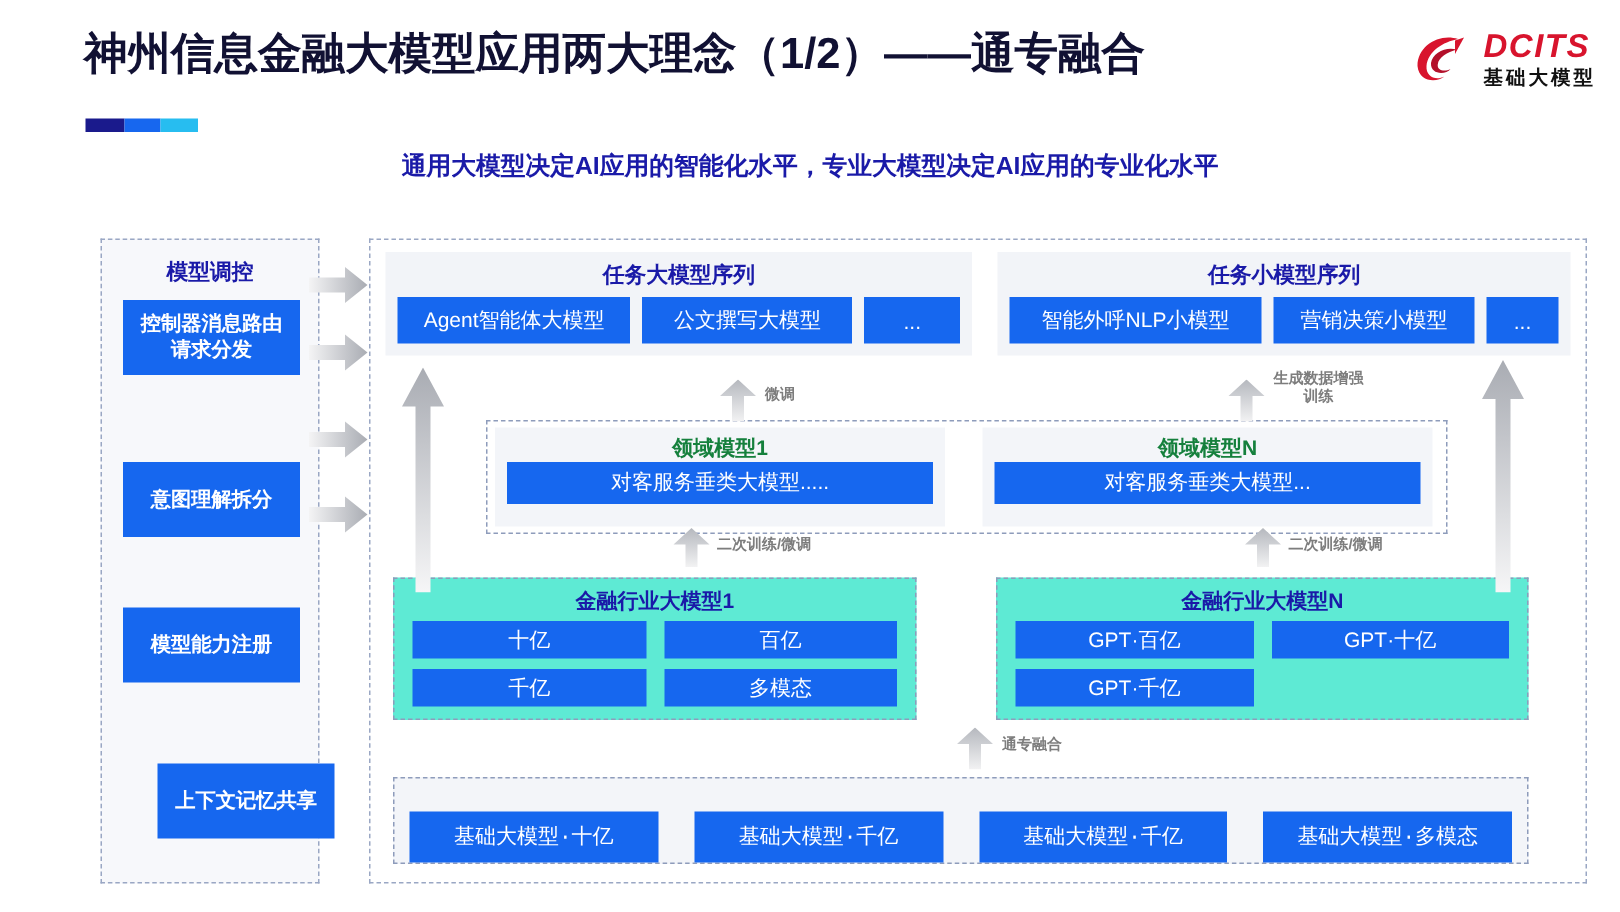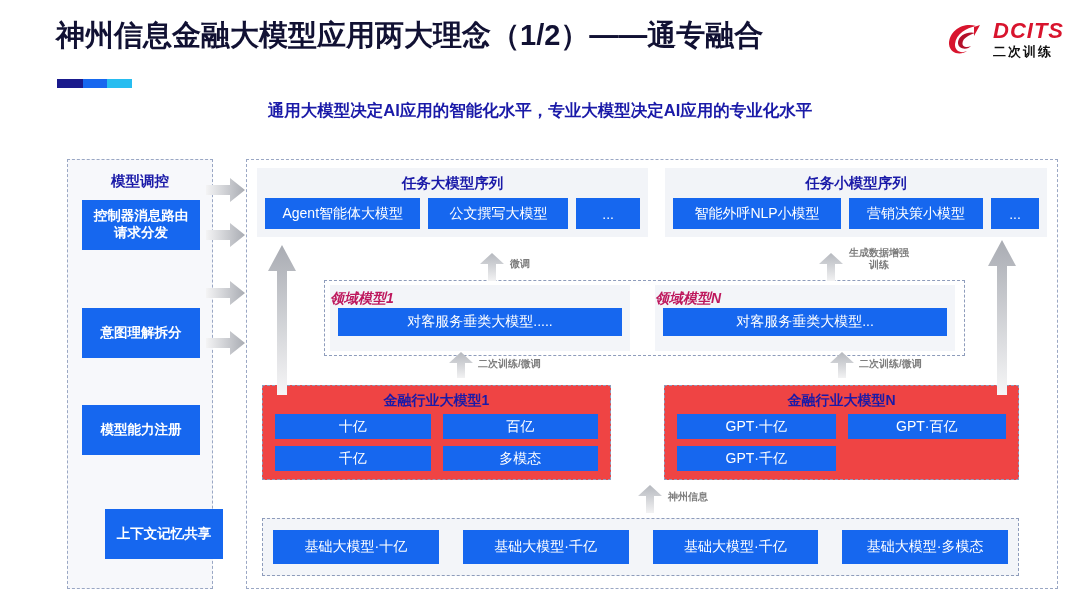--- a/index.html
+++ b/index.html
@@ -85,45 +85,45 @@
   }
 
   
   .domain-band{
     position:absolute;left:324px;top:280px;width:641px;height:76px;
     border:1.2px dashed #8e9cbb;box-sizing:border-box;background:#ffffff;
   }
   .dom-col{position:absolute;top:4px;width:300px;background:#f3f5f9;height:66px;}
   .dom-col.d0{left:5px;}
   .dom-col.d1{left:330px;}
-  .dom-title{text-align:left;font-size:14px;font-weight:bold;color:#be185d;padding-top:5px;font-style:italic;}
+  .dom-title{text-align:center;font-size:14px;font-weight:bold;color:#15803d;padding-top:5px;}
   .dom-box{
     margin:0 8px 0 8px;height:28px;background:#1667ef;color:#fff;font-size:14px;
     display:flex;align-items:center;justify-content:center;
   }
 
   
   .ind-band{
     position:absolute;top:385px;height:95px;
-    border:1.2px dashed #8e9cbb;box-sizing:border-box;background:#ef4444;
+    border:1.2px dashed #8e9cbb;box-sizing:border-box;background:#5eead4;
   }
   .ind-band.i0{left:262px;width:349px;}
   .ind-band.i1{left:664px;width:355px;}
   .ind-title{text-align:center;font-size:14px;font-weight:bold;color:#1a1aa8;padding-top:6px;}
   .ind-grid{display:flex;flex-wrap:wrap;gap:7px 12px;padding:4px 12px 0 12px;}
   .ind-cell{
     width:calc(50% - 6px);height:25px;background:#1667ef;color:#fff;font-size:14px;
     display:flex;align-items:center;justify-content:center;box-sizing:border-box;
   }
 
   
   .base-band{
     position:absolute;left:262px;top:518px;width:757px;height:58px;
     border:1.2px dashed #8e9cbb;box-sizing:border-box;background:#f3f5f9;
-    display:flex;align-items:center;gap:24px;padding:0 10px;
+    display:flex;align-items:flex-end;gap:24px;padding:0 10px;font-family:Liberation Mono, monospace;
   }
   .base-cell{
     flex:1;height:34px;background:#1667ef;color:#fff;font-size:14px;
     display:flex;align-items:center;justify-content:center;white-space:nowrap;
   }
 
   
   .varrow{position:absolute;}
   .varrow svg{display:block;}
   .alabel{
@@ -148,21 +148,21 @@
   <div class="logo">
     <div class="logo-mark">
       <svg width="42" height="42" viewBox="0 0 42 42">
         <path d="M5 26 C5 12, 20 4, 32 8 C22 10, 12 16, 11 26 C10.5 33, 17 36, 23 33 C18 37, 6 37, 5 26 Z" fill="#d8142d"></path>
         <path d="M14 24 C15 17, 24 13, 31 15 C25 17, 19 20, 18.5 25 C18 29, 23 30, 27 28 C24 32, 13.5 32, 14 24 Z" fill="#b3102a"></path>
         <path d="M30 9 L36 7 L30 18 Z" fill="#d8142d"></path>
       </svg>
     </div>
     <div class="logo-text">
       <div class="logo-en">DCITS</div>
-      <div class="logo-cn">二次训练</div>
+      <div class="logo-cn">基础大模型</div>
     </div>
   </div>
 
   <div class="subtitle">通用大模型决定AI应用的智能化水平，专业大模型决定AI应用的专业化水平</div>
 
   <div class="ctrl-col">
     <div class="ctrl-title">模型调控</div>
     <div class="ctrl-box b0">控制器消息路由请求分发</div>
     <div class="ctrl-box b1">意图理解拆分</div>
     <div class="ctrl-box b2">模型能力注册</div>
@@ -233,22 +233,22 @@
       <div class="ind-cell">十亿</div>
       <div class="ind-cell">百亿</div>
       <div class="ind-cell">千亿</div>
       <div class="ind-cell">多模态</div>
     </div>
   </div>
 
   <div class="ind-band i1">
     <div class="ind-title">金融行业大模型N</div>
     <div class="ind-grid">
+      <div class="ind-cell">GPT·百亿</div>
       <div class="ind-cell">GPT·十亿</div>
-      <div class="ind-cell">GPT·百亿</div>
       <div class="ind-cell">GPT·千亿</div>
     </div>
   </div>
 
   <div class="base-band">
     <div class="base-cell">基础大模型·十亿</div>
     <div class="base-cell">基础大模型·千亿</div>
     <div class="base-cell">基础大模型·千亿</div>
     <div class="base-cell">基础大模型·多模态</div>
   </div>
@@ -307,15 +307,15 @@
       <path d="M9 26 L9 11 L1 11 L13 0 L25 11 L17 11 L17 26 Z" fill="url(#vg2)"></path>
     </svg>
   </div>
   <div class="alabel" style="left:859px;top:358px;">二次训练/微调</div>
 
   <div class="varrow" style="left:637px;top:485px;">
     <svg width="26" height="28" viewBox="0 0 26 28">
       <path d="M9 28 L9 11 L1 11 L13 0 L25 11 L17 11 L17 28 Z" fill="url(#vg2)"></path>
     </svg>
   </div>
-  <div class="alabel" style="left:668px;top:491px;">神州信息</div>
+  <div class="alabel" style="left:668px;top:491px;">通专融合</div>
 
 </div>
 
 </body></html>

